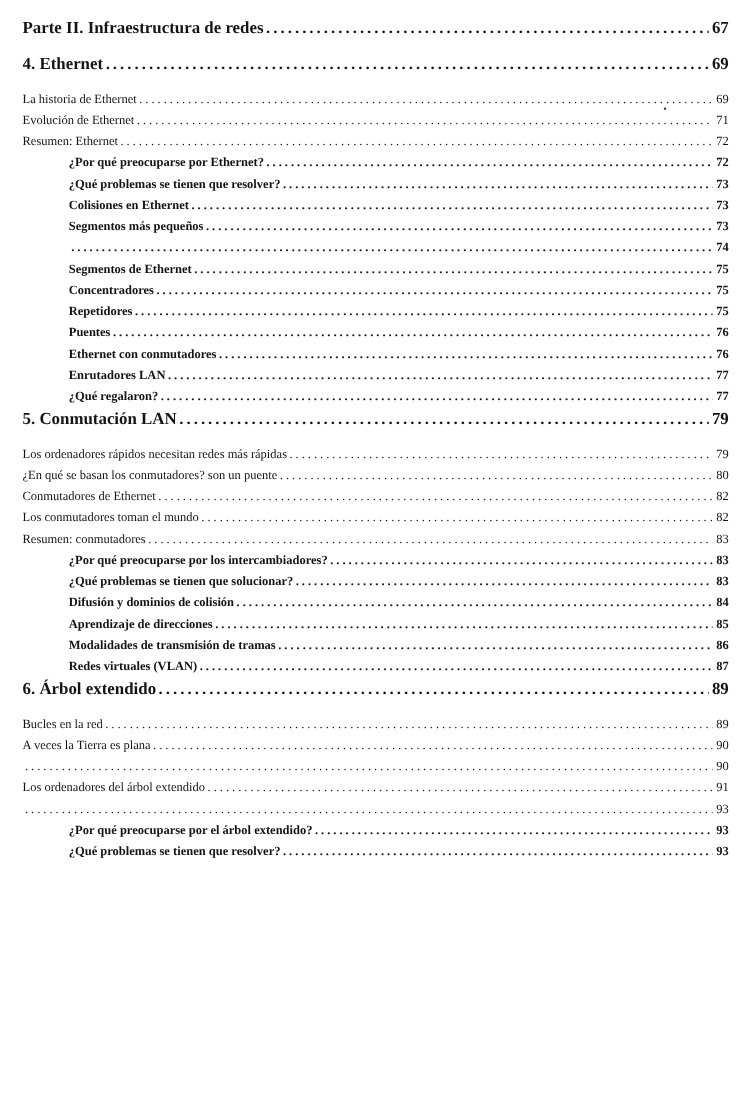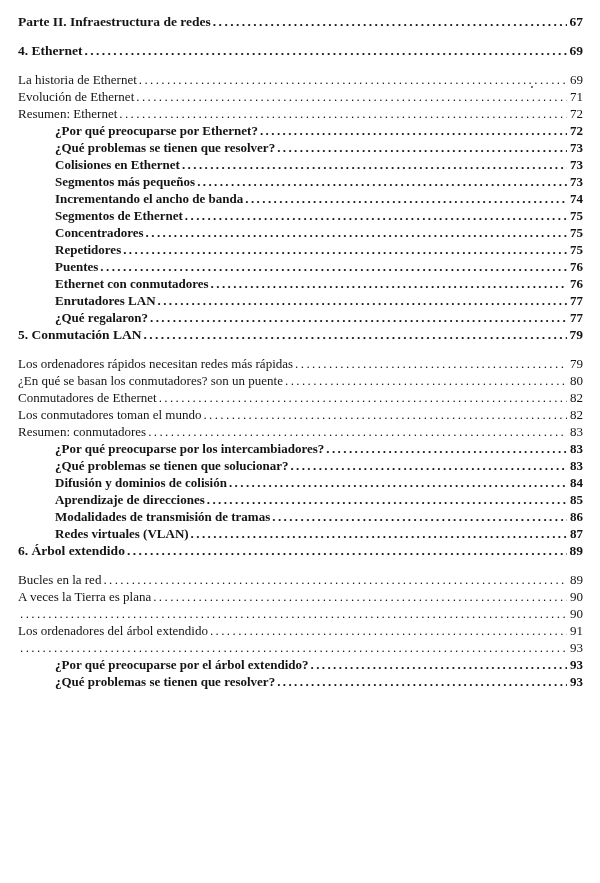--- a/index.html
+++ b/index.html
@@ -14,21 +14,21 @@
   }
   #toc {
     position: absolute;
     top: 13px;
     left: 18px;
     right: 17px;
   }
   .row {
     display: flex;
     align-items: baseline;
-    font-size: 13px;
+    font-size: 10px;
     line-height: 17px;
     height: 17px;
     overflow: hidden;
   }
   .row.part, .row.chapter {
     font-weight: bold;
     font-size: 13.5px;
     margin-bottom: 12px;
   }
   #toc .row:first-child { margin-top: 0; align-items: flex-end; }
@@ -99,21 +99,20 @@
       <span class="label">Colisiones en Ethernet</span>
       <span class="leader"></span>
       <span class="pagenum">73</span>
     </div>
     <div class="row sub">
       <span class="label">Segmentos más pequeños</span>
       <span class="leader"></span>
       <span class="pagenum">73</span>
     </div>
     <div class="row sub">
-      <span class="label">Incrementando el ancho de banda</span>
       <span class="leader"></span>
       <span class="pagenum">74</span>
     </div>
     <div class="row sub">
       <span class="label">Segmentos de Ethernet</span>
       <span class="leader"></span>
       <span class="pagenum">75</span>
     </div>
     <div class="row sub">
       <span class="label">Concentradores</span>

